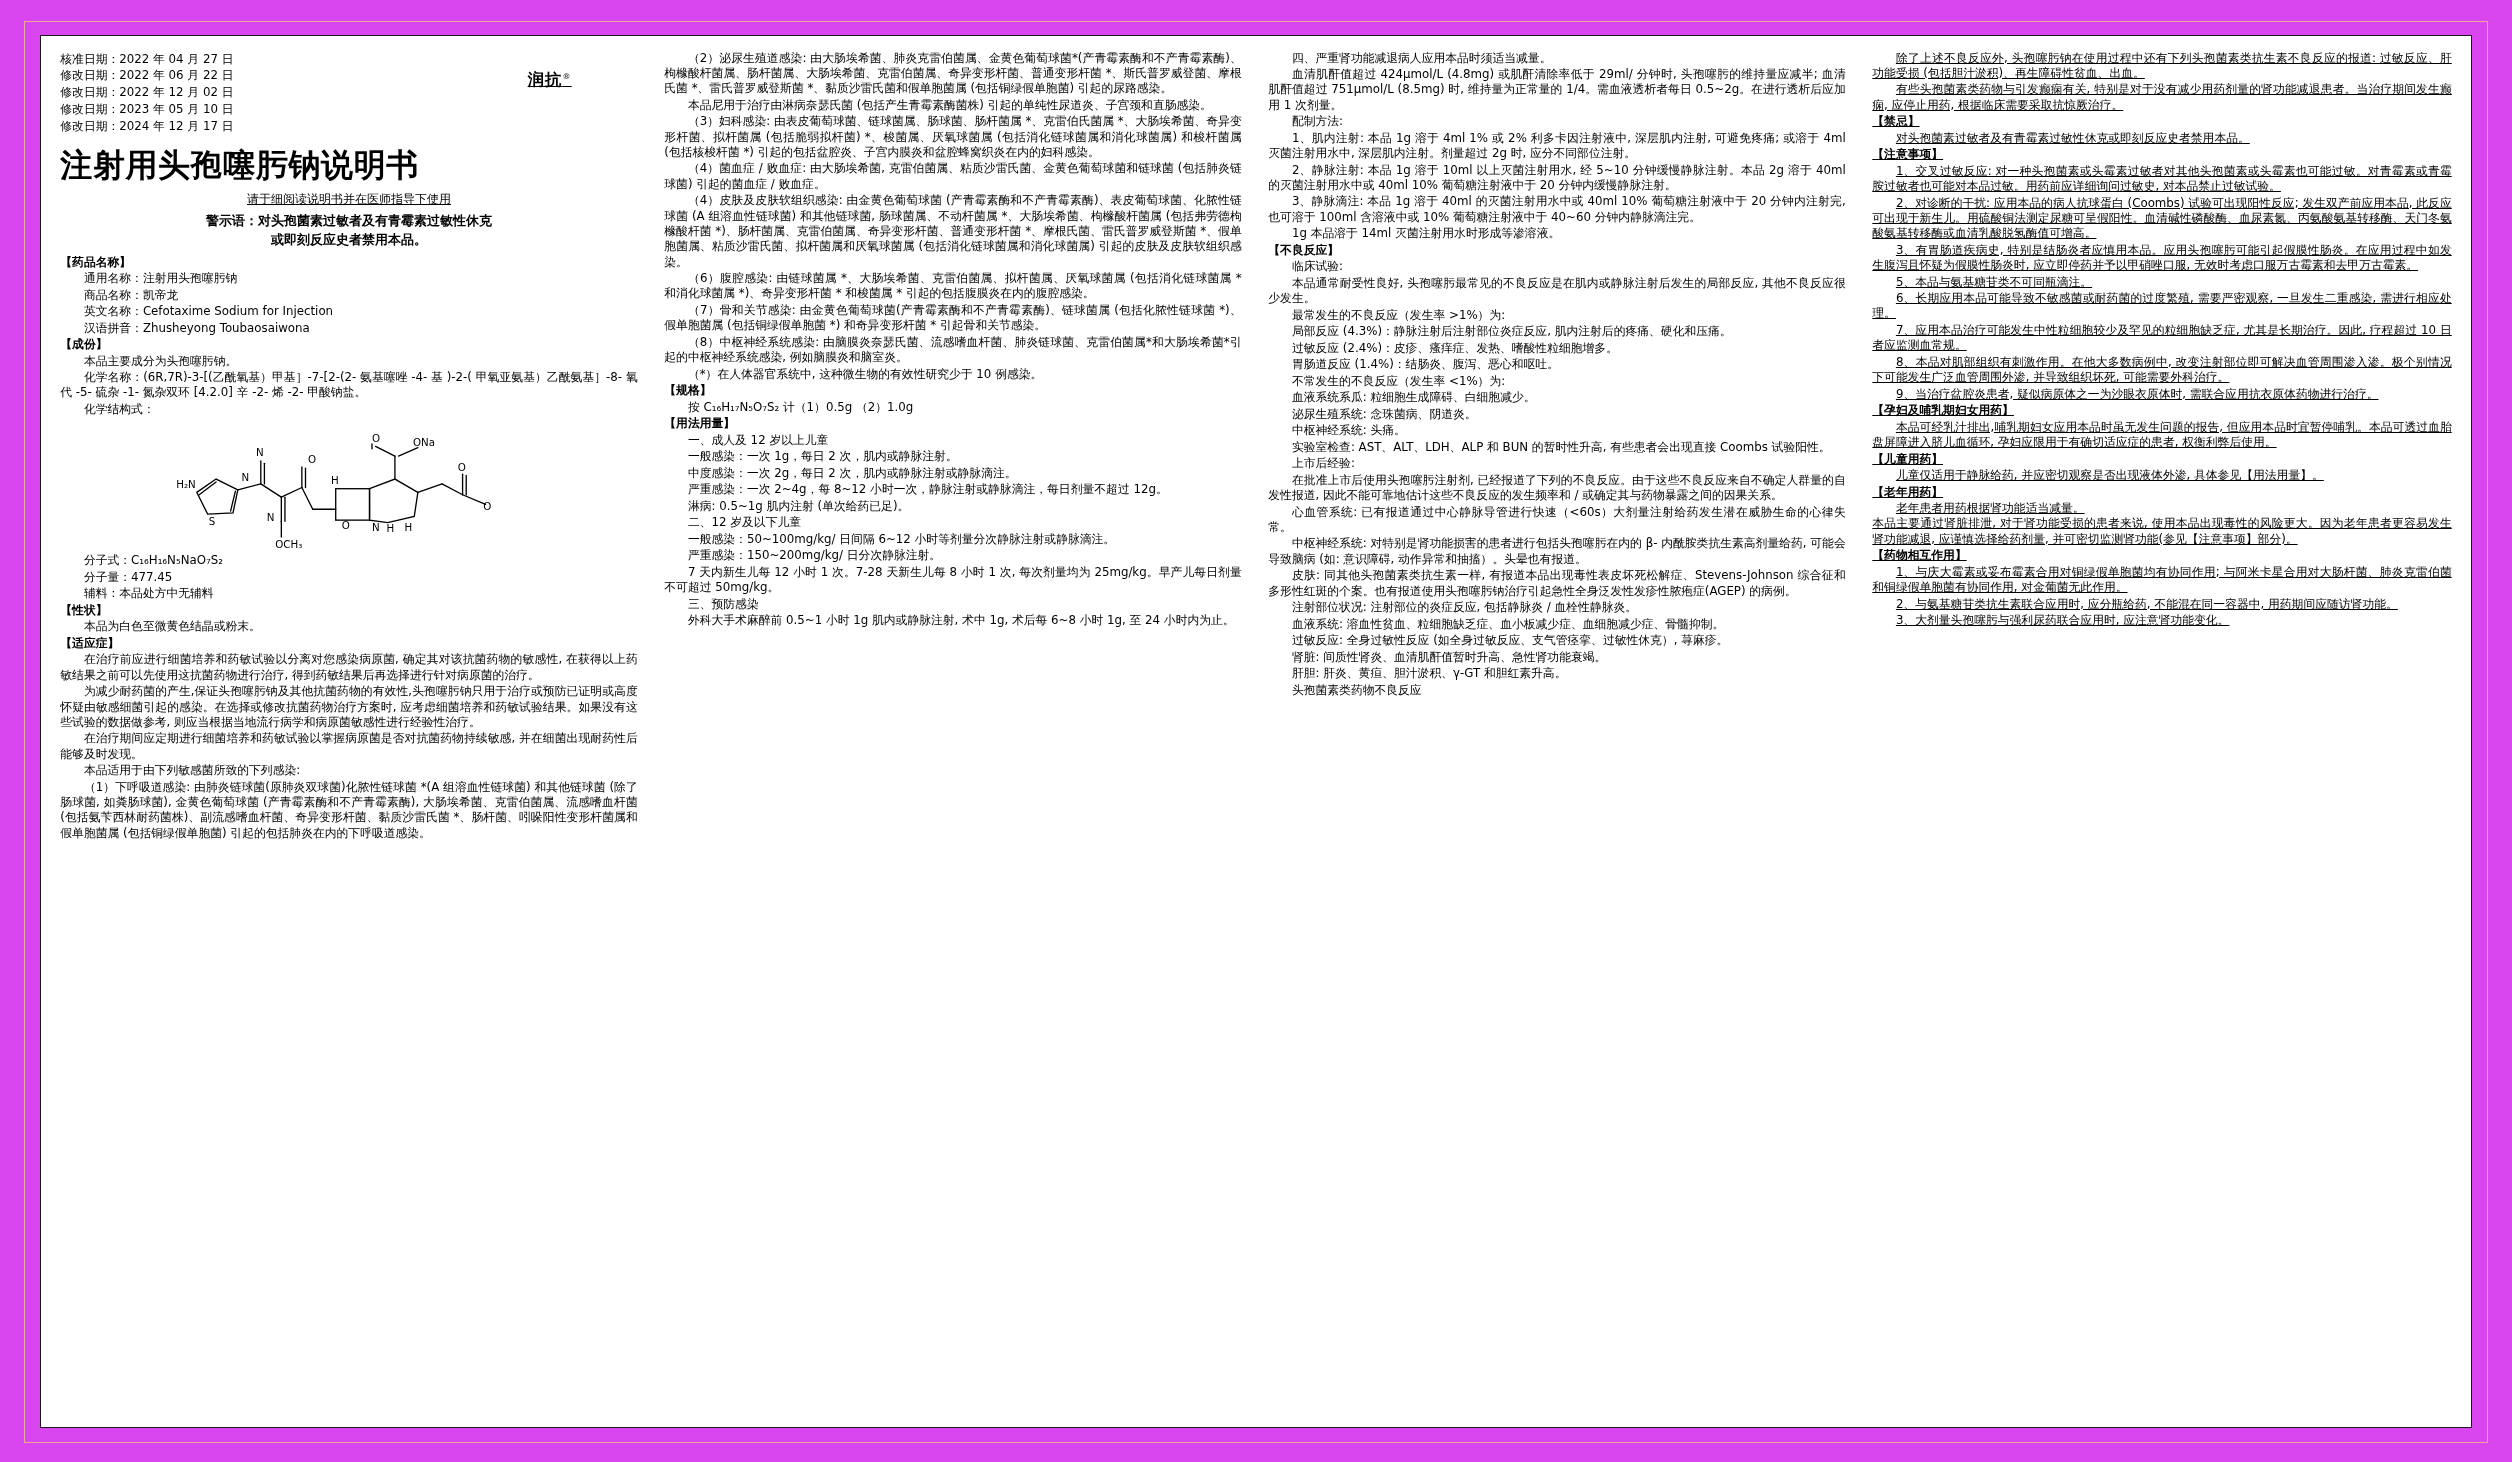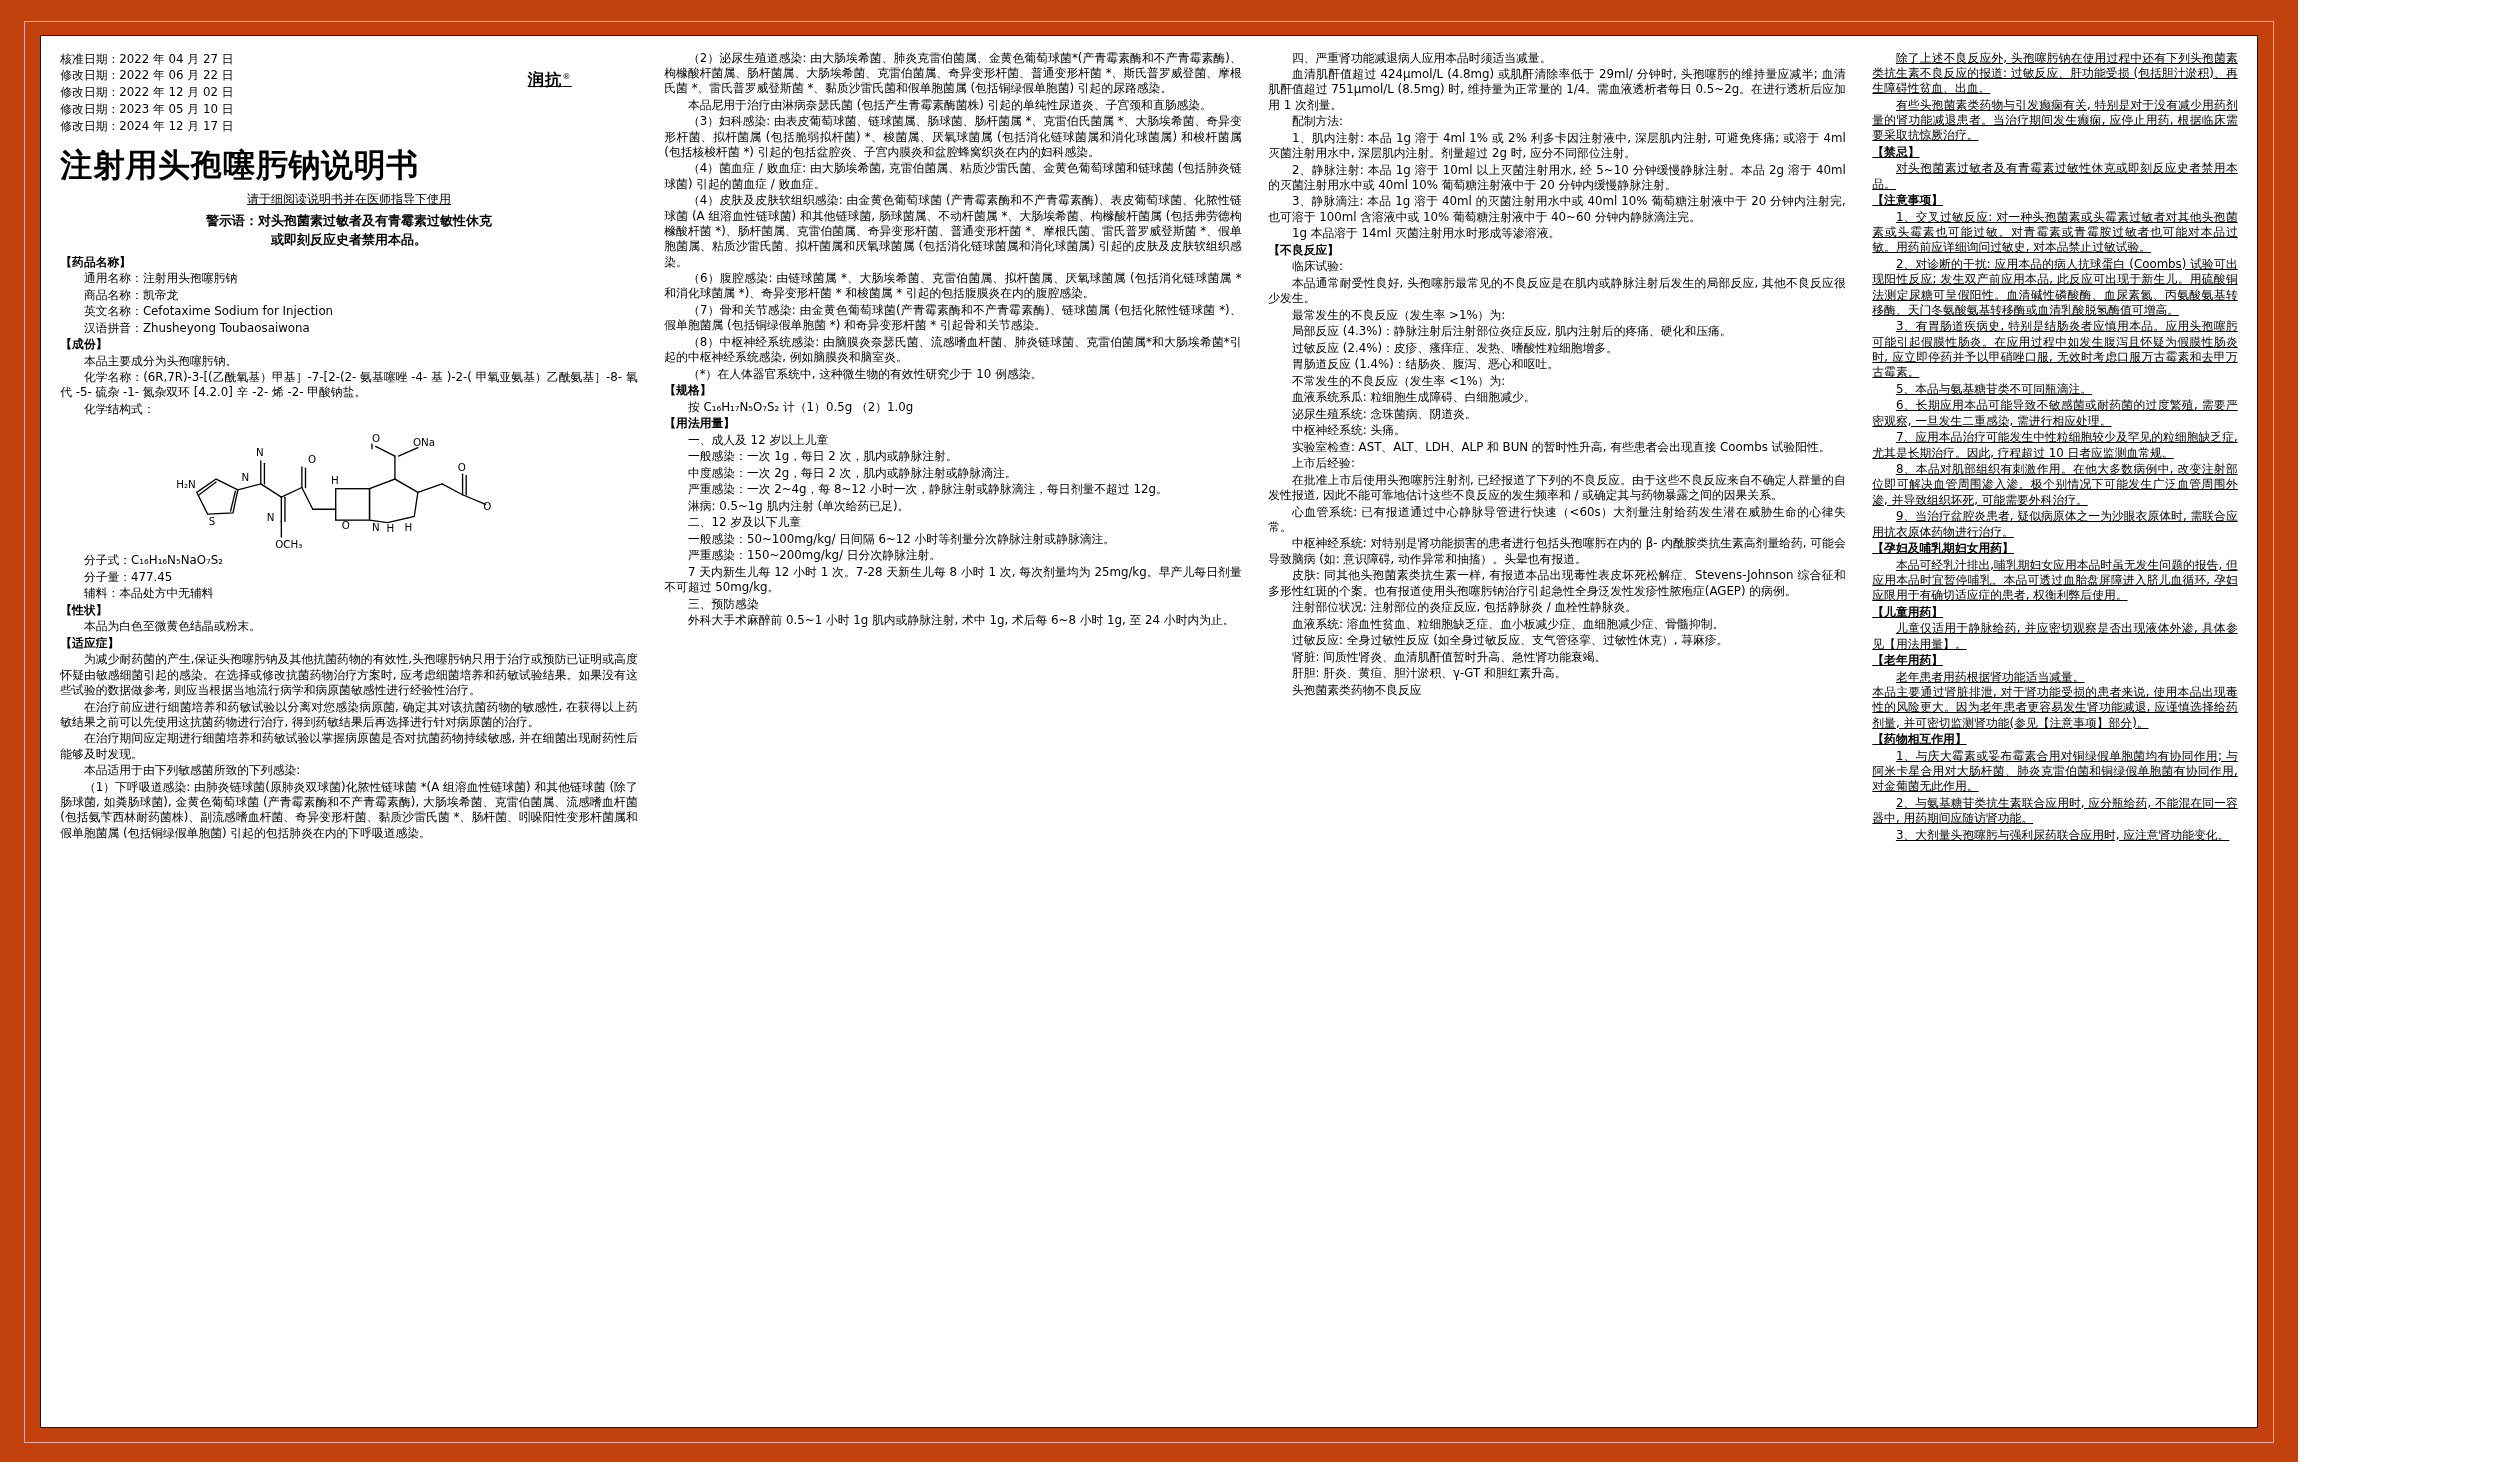--- a/index.html
+++ b/index.html
@@ -1,17 +1,17 @@
 <!DOCTYPE html>
 <html style="font-size:9.7px"><head>
 <meta charset="utf-8">
 <style>
   html,body{margin:0;padding:0;background:#ffffff;}
   body{width:2512px;height:1463px;font-family:"DejaVu Sans","Liberation Sans",sans-serif;}
-  #page{position:relative;width:2298px;height:1463px;background:#c2410c;box-sizing:border-box;padding:20.5px 24px;}
+  #page{position:relative;width:2512px;height:1463px;background:#d946ef;box-sizing:border-box;padding:20.5px 24px;}
   .outer-frame{position:absolute;left:24px;top:20.5px;right:24px;bottom:20.5px;border:1.8px solid #e8a9a4;box-sizing:border-box;}
   .inner-frame{position:absolute;left:40px;top:35px;right:40px;bottom:35px;border:1.2px solid #1a1a1a;box-sizing:border-box;background:#fff;}
   .cols{position:absolute;left:47px;top:42px;right:47px;bottom:42px;display:flex;gap:0;box-sizing:border-box;}
   .col{flex:1 1 0;padding:8.5px 13.3px 6px 13.3px;box-sizing:border-box;font-size:11.8px;line-height:1.30;color:#000;text-align:justify;}
   .col.c1{flex:0 0 604px;}
   .col.c2{flex:0 0 604px;}
   .col.c3{flex:0 0 604px;}
   .col.c4{flex:1 1 auto;text-decoration:underline;}
   p{margin:0 0 1.2px 0;}
   .ind{text-indent:2em;}
@@ -124,22 +124,22 @@
       </div>
 
       <p class="ind">分子式：C₁₆H₁₆N₅NaO₇S₂</p>
       <p class="ind">分子量：477.45</p>
       <p class="ind">辅料：本品处方中无辅料</p>
 
       <p class="sec">【性状】</p>
       <p class="ind">本品为白色至微黄色结晶或粉末。</p>
 
       <p class="sec">【适应症】</p>
+      <p class="ind">在治疗前应进行细菌培养和药敏试验以分离对您感染病原菌, 确定其对该抗菌药物的敏感性, 在获得以上药敏结果之前可以先使用这抗菌药物进行治疗, 得到药敏结果后再选择进行针对病原菌的治疗。</p>
       <p class="ind">为减少耐药菌的产生,保证头孢噻肟钠及其他抗菌药物的有效性,头孢噻肟钠只用于治疗或预防已证明或高度怀疑由敏感细菌引起的感染。在选择或修改抗菌药物治疗方案时, 应考虑细菌培养和药敏试验结果。如果没有这些试验的数据做参考, 则应当根据当地流行病学和病原菌敏感性进行经验性治疗。</p>
-      <p class="ind">在治疗前应进行细菌培养和药敏试验以分离对您感染病原菌, 确定其对该抗菌药物的敏感性, 在获得以上药敏结果之前可以先使用这抗菌药物进行治疗, 得到药敏结果后再选择进行针对病原菌的治疗。</p>
       <p class="ind">在治疗期间应定期进行细菌培养和药敏试验以掌握病原菌是否对抗菌药物持续敏感, 并在细菌出现耐药性后能够及时发现。</p>
       <p class="ind">本品适用于由下列敏感菌所致的下列感染:</p>
       <p class="ind">（1）下呼吸道感染: 由肺炎链球菌(原肺炎双球菌)化脓性链球菌 *(A 组溶血性链球菌) 和其他链球菌 (除了肠球菌, 如粪肠球菌), 金黄色葡萄球菌 (产青霉素酶和不产青霉素酶), 大肠埃希菌、克雷伯菌属、流感嗜血杆菌 (包括氨苄西林耐药菌株)、副流感嗜血杆菌、奇异变形杆菌、黏质沙雷氏菌 *、肠杆菌、吲哚阳性变形杆菌属和假单胞菌属 (包括铜绿假单胞菌) 引起的包括肺炎在内的下呼吸道感染。</p>
     </div>
 
     <div class="col c2">
       <p class="ind">（2）泌尿生殖道感染: 由大肠埃希菌、肺炎克雷伯菌属、金黄色葡萄球菌*(产青霉素酶和不产青霉素酶)、枸橼酸杆菌属、肠杆菌属、大肠埃希菌、克雷伯菌属、奇异变形杆菌、普通变形杆菌 *、斯氏普罗威登菌、摩根氏菌 *、雷氏普罗威登斯菌 *、黏质沙雷氏菌和假单胞菌属 (包括铜绿假单胞菌) 引起的尿路感染。</p>
       <p class="ind">本品尼用于治疗由淋病奈瑟氏菌 (包括产生青霉素酶菌株) 引起的单纯性尿道炎、子宫颈和直肠感染。</p>
       <p class="ind">（3）妇科感染: 由表皮葡萄球菌、链球菌属、肠球菌、肠杆菌属 *、克雷伯氏菌属 *、大肠埃希菌、奇异变形杆菌、拟杆菌属 (包括脆弱拟杆菌) *、梭菌属、厌氧球菌属 (包括消化链球菌属和消化球菌属) 和梭杆菌属 (包括核梭杆菌 *) 引起的包括盆腔炎、子宫内膜炎和盆腔蜂窝织炎在内的妇科感染。</p>
       <p class="ind">（4）菌血症 / 败血症: 由大肠埃希菌, 克雷伯菌属、粘质沙雷氏菌、金黄色葡萄球菌和链球菌 (包括肺炎链球菌) 引起的菌血症 / 败血症。</p>

